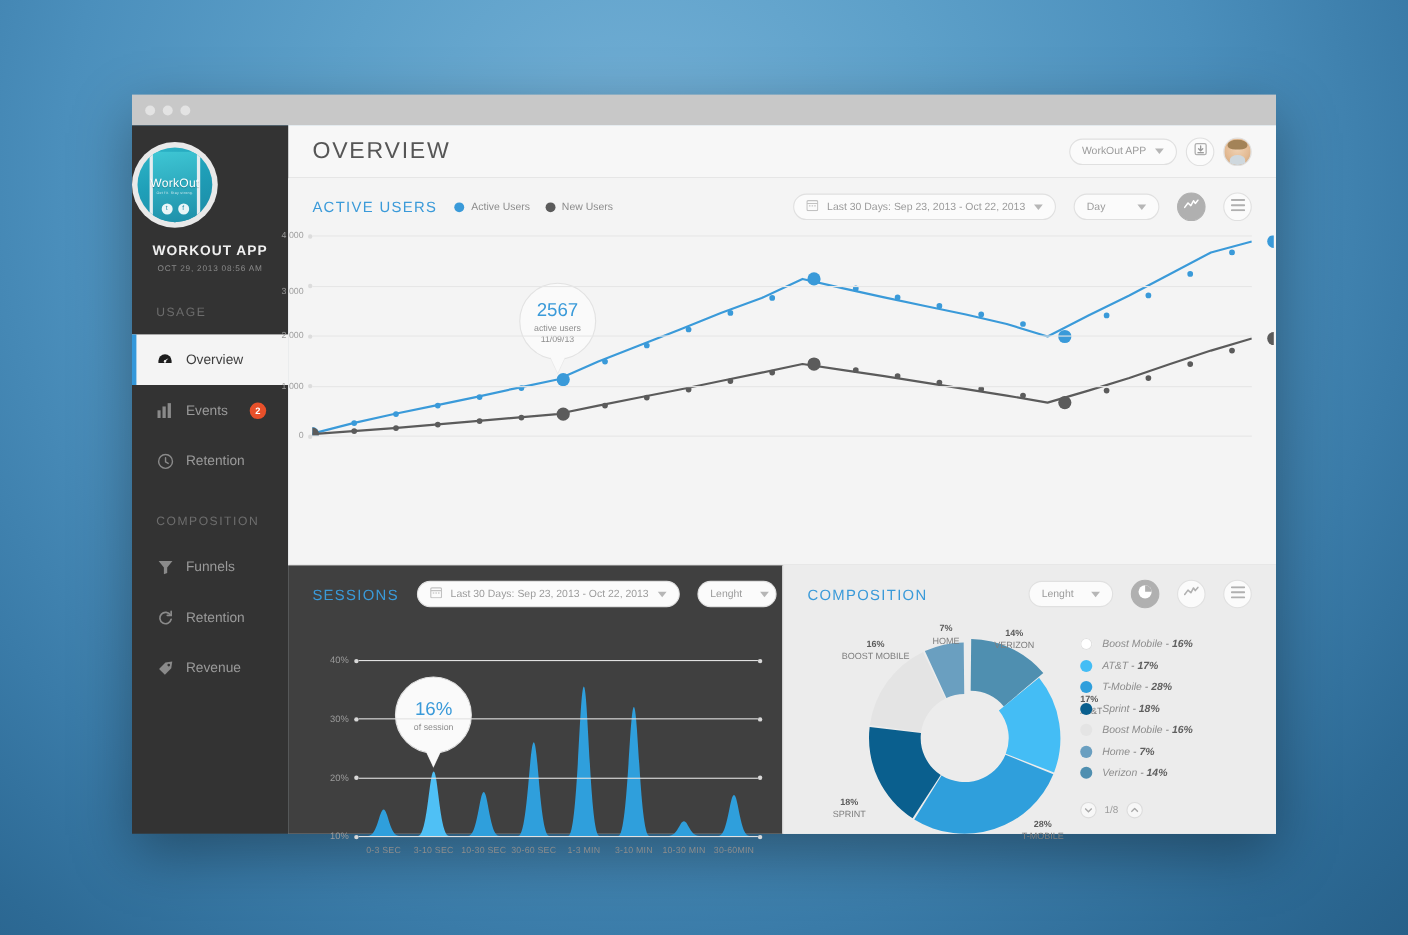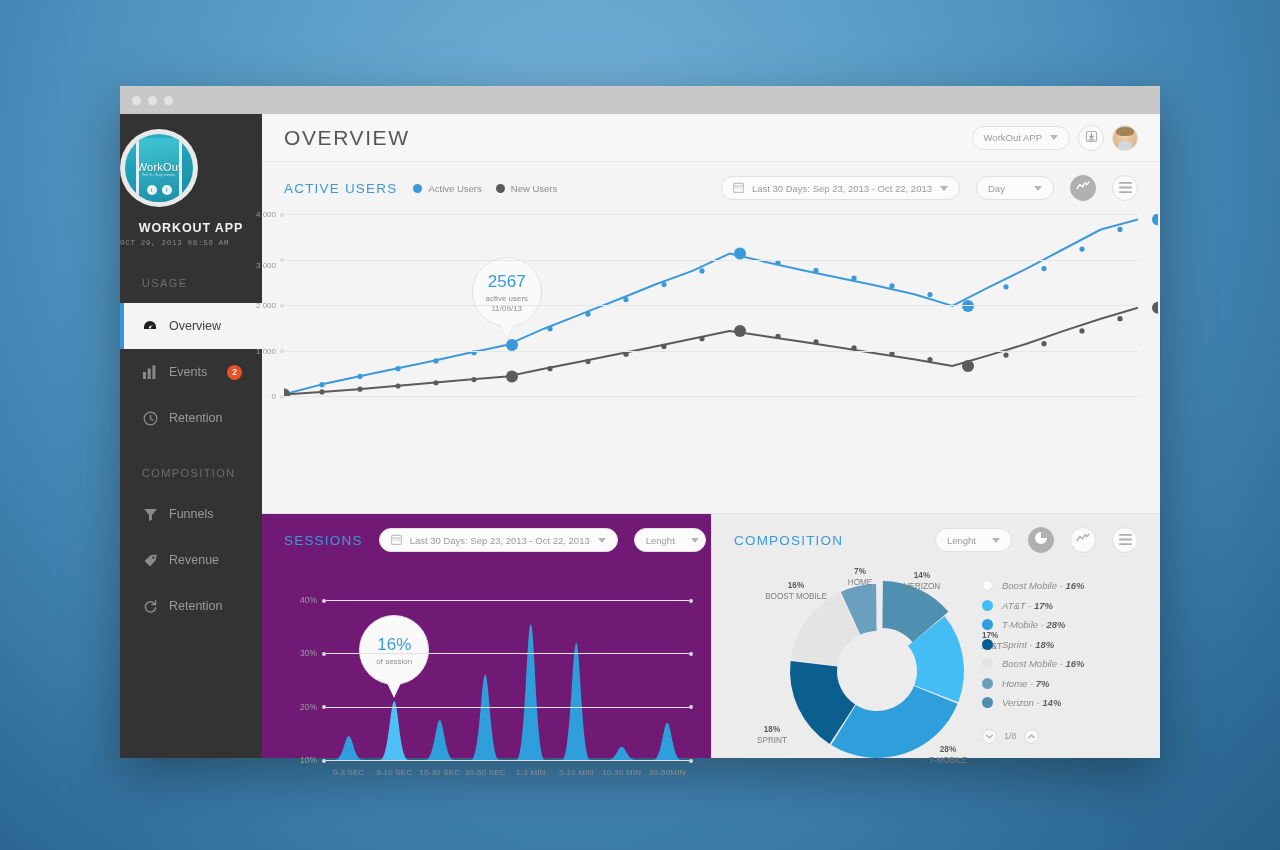--- a/index.html
+++ b/index.html
@@ -43,21 +43,21 @@
     position: absolute; left: 0; right: 0; top: 27px; text-align: center;
     color: #fff; font-size: 11px; letter-spacing: .2px; text-shadow: 0 1px 1px rgba(0,0,0,.25);
   }
   #logo-sub { position:absolute; left:0; right:0; top:39px; text-align:center; color:rgba(255,255,255,.75); font-size:3.2px; letter-spacing:.3px;}
   #logo-socials { position:absolute; left:0; right:0; bottom:7px; display:flex; justify-content:center; gap:5px;}
   .soc { width:10px; height:10px; border-radius:50%; background:rgba(255,255,255,.9); color:#1b8aa5; font-size:6px; line-height:10px; text-align:center;}
   #app-name {
     text-align: center; color: #f0f0f0; font-size: 12.5px; letter-spacing: .9px;
     font-weight: bold; margin-top: 14px;
   }
-  #app-date { color:#8a8a8a; font-size:7.5px; letter-spacing:.7px; margin-top:4px;font-family:Liberation Mono, monospace; }
+  #app-date { text-align:center; color:#8a8a8a; font-size:7.5px; letter-spacing:.7px; margin-top:4px; }
 
   .section-label { color:#6d6d6d; font-size:11px; letter-spacing:1.4px; padding:26px 0 0 22px; }
   #usage-label { padding-top: 30px; }
 
   .nav-item {
     height: 46px; display:flex; align-items:center; gap:11px;
     padding-left: 22px; color:#9a9a9a; font-size:12.5px; position:relative; cursor:pointer;
   }
   .nav-item.active { background:#f4f4f4; color:#3e3e3e; }
   .nav-item.active::before { content:""; position:absolute; left:0; top:0; bottom:0; width:4px; background:#3498db; }
@@ -123,21 +123,21 @@
   }
   .tooltip-bubble .tt-big { color:#3a9ad9; font-size:17px; font-weight:300; }
   .tooltip-bubble .tt-s1 { color:#8d8d8d; font-size:8px; margin-top:2px;}
   .tooltip-bubble .tt-s2 { color:#8d8d8d; font-size:8px; margin-top:1px;}
   .tt-tail { position:absolute; left:50%; bottom:-13px; transform:translateX(-50%);
     width:0;height:0;border-left:7px solid transparent;border-right:7px solid transparent;border-top:15px solid #fafafa;
     filter: drop-shadow(0 1px 0 #e2e2e2);}
 
   
   #bottom-row { display:flex; flex:1; }
-  #panel-sessions { width: 450px; flex:0 0 450px; background:#701a75; border-right:1px solid #e2e2e2; position:relative; }
+  #panel-sessions { width: 450px; flex:0 0 450px; background:#404040; border-right:1px solid #e2e2e2; position:relative; }
   #panel-composition { flex:1; background:#ececec; position:relative; }
 
   #chart-sessions { position:absolute; left:64px; right:22px; top:86px; height:160px; }
   .s-grid { position:absolute; left:0; right:0; height:1px; background:#e2e2e2; }
   .s-grid::before{content:"";position:absolute;left:-4px;top:-1.5px;width:4px;height:4px;border-radius:50%;background:#d8d8d8;}
   .s-grid::after{content:"";position:absolute;right:-4px;top:-1.5px;width:4px;height:4px;border-radius:50%;background:#d8d8d8;}
   .sylab { position:absolute; right:100%; margin-right:9px; color:#9c9c9c; font-size:8.5px; transform:translateY(-50%);}
   #sxaxis { position:absolute; left:0; right:0; top:168px; }
   .sxlab { position:absolute; color:#8d8d8d; font-size:8px; transform:translateX(-50%); white-space:nowrap; letter-spacing:.2px;}
 
@@ -224,34 +224,34 @@
           <span class="nav-icon">
             <svg width="15" height="15" viewBox="0 0 15 15">
                 <path d="M1.2 2h12.6L9 8v4.8L6 14V8z" fill="#8a8a8a"></path>
               </svg>
           </span>
           <span>Funnels</span>
         </div>
         <div class="nav-item">
           <span class="nav-icon">
             <svg width="15" height="15" viewBox="0 0 15 15">
-                <path d="M13.6 1.4L7.4 2.3 1.6 8.1l5.3 5.3 5.8-5.8z" fill="#8a8a8a"></path>
-                <circle cx="10.4" cy="4.6" r="1.2" fill="#333"></circle>
-              </svg>
-          </span>
-          <span>Revenue</span>
+                <path d="M12 5.2A5.2 5.2 0 1 0 12.6 9" fill="none" stroke="#8a8a8a" stroke-width="1.5" stroke-linecap="round"></path>
+                <path d="M12.6 1.8v3.6H9" fill="none" stroke="#8a8a8a" stroke-width="1.5" stroke-linecap="round"></path>
+              </svg>
+          </span>
+          <span>Retention</span>
         </div>
         <div class="nav-item">
           <span class="nav-icon">
             <svg width="15" height="15" viewBox="0 0 15 15">
-                <path d="M12 5.2A5.2 5.2 0 1 0 12.6 9" fill="none" stroke="#8a8a8a" stroke-width="1.5" stroke-linecap="round"></path>
-                <path d="M12.6 1.8v3.6H9" fill="none" stroke="#8a8a8a" stroke-width="1.5" stroke-linecap="round"></path>
-              </svg>
-          </span>
-          <span>Retention</span>
+                <path d="M13.6 1.4L7.4 2.3 1.6 8.1l5.3 5.3 5.8-5.8z" fill="#8a8a8a"></path>
+                <circle cx="10.4" cy="4.6" r="1.2" fill="#333"></circle>
+              </svg>
+          </span>
+          <span>Revenue</span>
         </div>
       </div>
     </div>
 
     <div id="main">
 
       <div id="header">
         <div id="page-title">OVERVIEW</div>
         <div id="header-right">
           <div class="pill">

